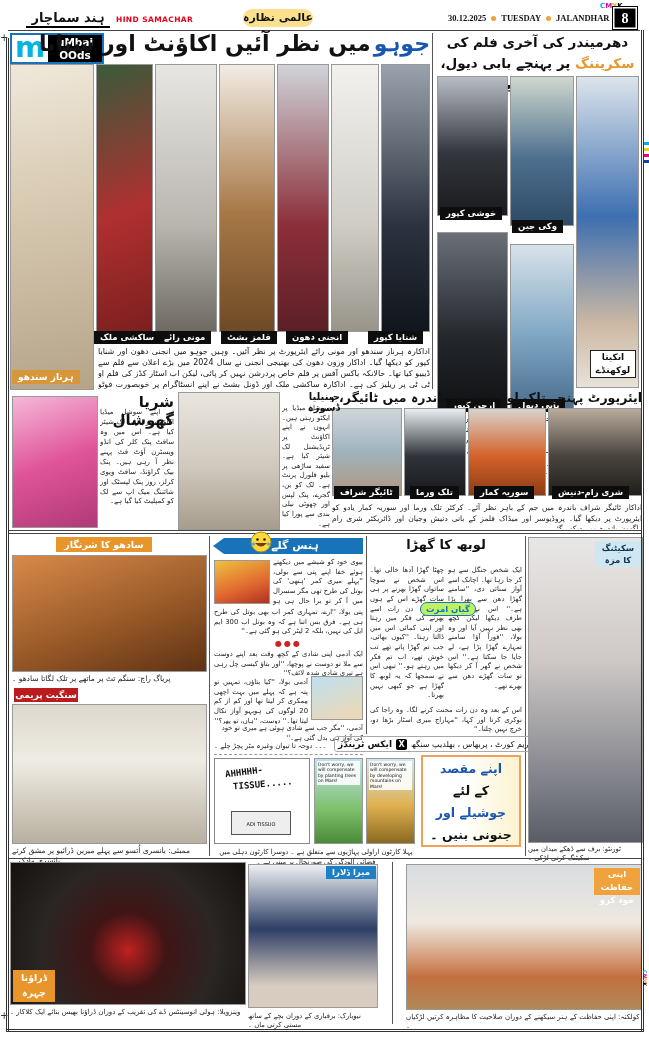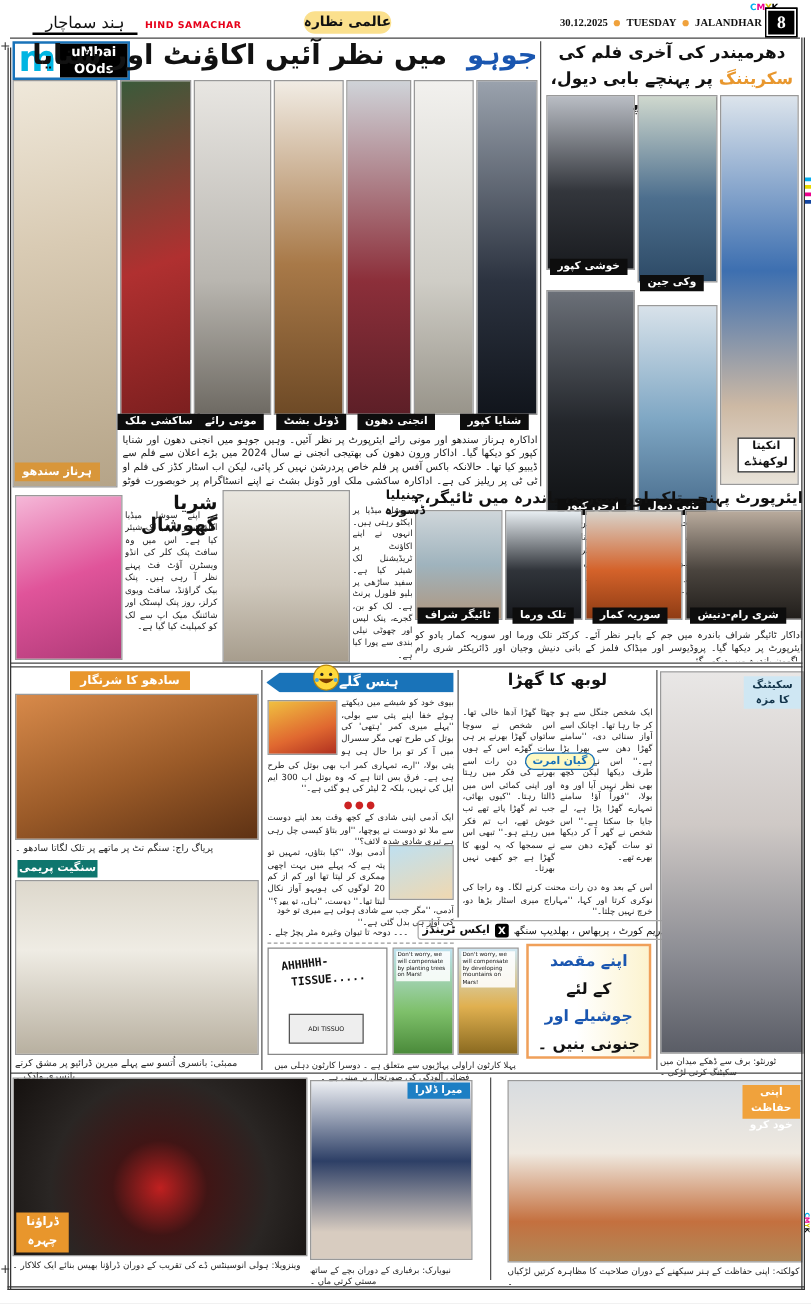--- a/index.html
+++ b/index.html
@@ -6,50 +6,50 @@
   html,body{background:#ddd}
   .page{position:relative;width:649px;height:1043px;background:#fff;overflow:hidden;
         font-family:"DejaVu Sans",sans-serif;color:#111}
   .abs{position:absolute}
   .ur{direction:rtl;font-family:"DejaVu Sans",sans-serif}
   .just{text-align:justify;text-align-last:right}
   .photo{border:1px solid #999}
   .kbad{background:#0d0d0d;color:#fff;font-size:8.5px;font-weight:bold;
         padding:1px 6px;line-height:11px;white-space:nowrap;direction:rtl}
   .obad{background:#e8962c;color:#fff;font-weight:bold;text-align:center;direction:rtl}
-  .blubad{background:#0f766e;color:#fff;font-weight:bold;text-align:center;direction:rtl}
+  .blubad{background:#b91c1c;color:#fff;font-weight:bold;text-align:center;direction:rtl}
   .wbad{background:#fff;border:1px solid #222;color:#111;font-weight:bold;text-align:center;direction:rtl}
   .ltbad{background:#cfe7f3;color:#12344a;font-weight:bold;text-align:center;direction:rtl}
   .cap{font-size:7px;text-align:left;color:#222;direction:rtl;line-height:1.3}
   .vline{background:#555;width:1px}
   .hline{background:#444;height:1px}
   .dline{border-top:1px solid #444;border-bottom:1px solid #444;height:4px}
   .body-txt{font-size:8px;line-height:1.38;color:#151515;overflow:hidden}
   .small-txt{font-size:6.8px;line-height:1.42;color:#1a1a1a;overflow:hidden}
   .serif{font-family:"Liberation Serif",serif}
   .dot{width:5px;height:5px;border-radius:50%;background:#f0a23c;display:inline-block}
   .ribbon{background:#1973b9;color:#fff;clip-path:polygon(11px 0,100% 0,100% 100%,11px 100%,0 50%);
           font-weight:bold;font-size:11px;line-height:16px;text-align:center;direction:rtl}
-  .pill{border:1.5px solid #1973b9;border-radius:8px;color:#1973b9;background:#fef9c3;
+  .pill{border:1.5px solid #1973b9;border-radius:8px;color:#1973b9;background:#bef264;
         font-size:8.5px;font-weight:bold;text-align:center;direction:rtl}
   .qline{display:block;text-align:center;font-weight:bold;font-size:12.5px;line-height:22px;direction:rtl}
   .blue{color:#1a56b0}
   .sketch{background:#fff;border:1px solid #888}
 </style>
 </head>
 <body>
 
 <div class="page">
 
   <div class="abs" style="left:600px;top:2px;font-size:7px;font-weight:bold">
     <span style="color:#00aeef">C</span><span style="color:#ec008c">M</span><span style="color:#d4c400">Y</span><span style="color:#000">K</span>
   </div>
   <div class="abs" style="left:0;top:32px;font-size:10px;color:#333">+</div>
 
-  <div class="abs ur" style="left:26px;top:10px;width:84px;height:18px;font-size:13px;font-weight:normal;text-align:center;border-bottom:2.5px solid #000">ہند سماچار</div>
+  <div class="abs ur" style="left:26px;top:10px;width:84px;height:18px;font-size:13px;font-weight:bold;text-align:center;border-bottom:2.5px solid #000">ہند سماچار</div>
   <div class="abs" style="left:116px;top:15px;font-size:7.5px;font-weight:bold;color:#e60019;letter-spacing:.4px">HIND SAMACHAR</div>
   <div class="abs ur" style="left:243px;top:9px;width:70px;height:18px;background:#fbe08d;border-radius:9px;font-size:11px;font-weight:bold;line-height:18px;text-align:center">عالمی نظارہ</div>
   <div class="abs serif" style="left:448px;top:13px;display:flex;align-items:center;gap:5px;font-size:8.5px;font-weight:bold">
     <span>30.12.2025</span>
     <span class="dot"></span>
     <span>TUESDAY</span>
     <span class="dot"></span>
     <span>JALANDHAR</span>
   </div>
   <div class="abs serif" style="left:612px;top:6px;width:26px;height:24px;background:#000;color:#fff;font-size:14px;font-weight:bold;text-align:center;line-height:24px;box-shadow:inset 0 0 0 1.5px #fff;border:1px solid #000">8</div>
@@ -57,42 +57,42 @@
 
   <div class="abs" style="left:10px;top:33px;width:94px;height:31px;border:2px solid #1973b9;display:flex;background:#fff">
     <div style="width:36px;text-align:center;font-size:29px;font-weight:bold;color:#00b5e2;line-height:25px">m</div>
     <div style="flex:1;background:#000;color:#fff;font-size:10.5px;font-weight:bold;text-align:center;padding-top:1px;line-height:13px">
       <span style="display:block">uMbai</span>
       <span style="display:block">OOds</span>
     </div>
   </div>
 
   <div class="abs ur" style="left:104px;top:31px;width:326px;height:33px;font-size:22px;font-weight:bold;text-align:center;white-space:nowrap">
-    <span class="blue" style="margin-left:16px">جوہو</span><span>میں نظر آئیں اکاؤنٹ اور شنایا</span>
+    <span class="blue" style="margin-left:3px">جوہو</span><span>میں نظر آئیں اکاؤنٹ اور شنایا</span>
   </div>
 
   <div class="abs vline" style="left:432px;top:33px;height:356px"></div>
 
   <div class="abs ur" style="left:437px;top:32px;width:201px;height:43px;font-size:13.5px;font-weight:bold;line-height:21px;text-align:center">
     <span>دھرمیندر کی آخری فلم کی</span>
     <span style="color:#e8972e">سکریننگ</span>
     <span>پر پہنچے بابی دیول، ارجن ایئرپورٹ پر دکھے</span>
   </div>
 
   <div class="abs photo" style="left:10px;top:64px;width:84px;height:326px;background:linear-gradient(170deg,#efe8da,#d9cbb4 40%,#b5a488)"></div>
   <div class="abs photo" style="left:96px;top:64px;width:57px;height:268px;background:linear-gradient(160deg,#3a5a3a,#b03030 55%,#7c1f1f)"></div>
   <div class="abs photo" style="left:155px;top:64px;width:62px;height:268px;background:linear-gradient(180deg,#e8e6e2,#b9b6b0 60%,#6e6a63)"></div>
   <div class="abs photo" style="left:219px;top:64px;width:56px;height:268px;background:linear-gradient(180deg,#f1ece4,#a87948 55%,#6e4a26)"></div>
   <div class="abs photo" style="left:277px;top:64px;width:52px;height:268px;background:linear-gradient(180deg,#cfd3d8,#8c2f3a 60%,#5d1f27)"></div>
   <div class="abs photo" style="left:331px;top:64px;width:48px;height:268px;background:linear-gradient(180deg,#f2f1ee,#cfcdc6 60%,#98948a)"></div>
   <div class="abs photo" style="left:381px;top:64px;width:49px;height:268px;background:linear-gradient(180deg,#9aa2ad,#2c3340 60%,#11151c)"></div>
 
   <span class="abs kbad" style="left:94px;top:331px">ساکشی ملک</span>
   <span class="abs kbad" style="left:158px;top:331px">مونی رائے</span>
-  <span class="abs kbad" style="left:221px;top:331px">ڈونل بشٹ</span>
+  <span class="abs kbad" style="left:221px;top:331px">فلمز بشٹ</span>
   <span class="abs kbad" style="left:286px;top:331px">انجنی دھون</span>
   <span class="abs kbad" style="left:368px;top:331px">شنایا کپور</span>
   <span class="abs obad" style="left:12px;top:370px;font-size:9px;padding:2px 6px;background:#d8963a">ہرناز سندھو</span>
 
   <div class="abs ur body-txt just" style="left:98px;top:346px;width:332px;height:44px">اداکارہ ہرناز سندھو اور مونی رائے ایئرپورٹ پر نظر آئیں۔ وہیں جوہو میں انجنی دھون اور شنایا کپور کو دیکھا گیا۔ اداکار ورون دھون کی بھتیجی انجنی نے سال 2024 میں بڑے اعلان سے فلم سے ڈیبیو کیا تھا۔ حالانکہ باکس آفس پر فلم خاص پردرشن نہیں کر پائی، لیکن اب اسٹار کڈز کی فلم او ٹی ٹی پر ریلیز کی ہے۔ اداکارہ ساکشی ملک اور ڈونل بشٹ نے اپنے انسٹاگرام پر خوبصورت فوٹو شیئر کیں۔ (ویربھدر جادوار)</div>
 
   <div class="abs photo" style="left:437px;top:76px;width:71px;height:140px;background:linear-gradient(180deg,#b9bdc4,#33363c 55%,#191b1f)"></div>
   <div class="abs photo" style="left:510px;top:76px;width:64px;height:150px;background:linear-gradient(180deg,#cfd8ce,#4d6f8e 55%,#2d4a66)"></div>
   <div class="abs photo" style="left:576px;top:76px;width:63px;height:312px;background:linear-gradient(180deg,#dce4ec,#3d6fb0 45%,#cdb9a4 80%,#e8e2d8)"></div>
   <div class="abs photo" style="left:437px;top:232px;width:71px;height:178px;background:linear-gradient(180deg,#6b7078,#23262b 60%,#101214)"></div>

